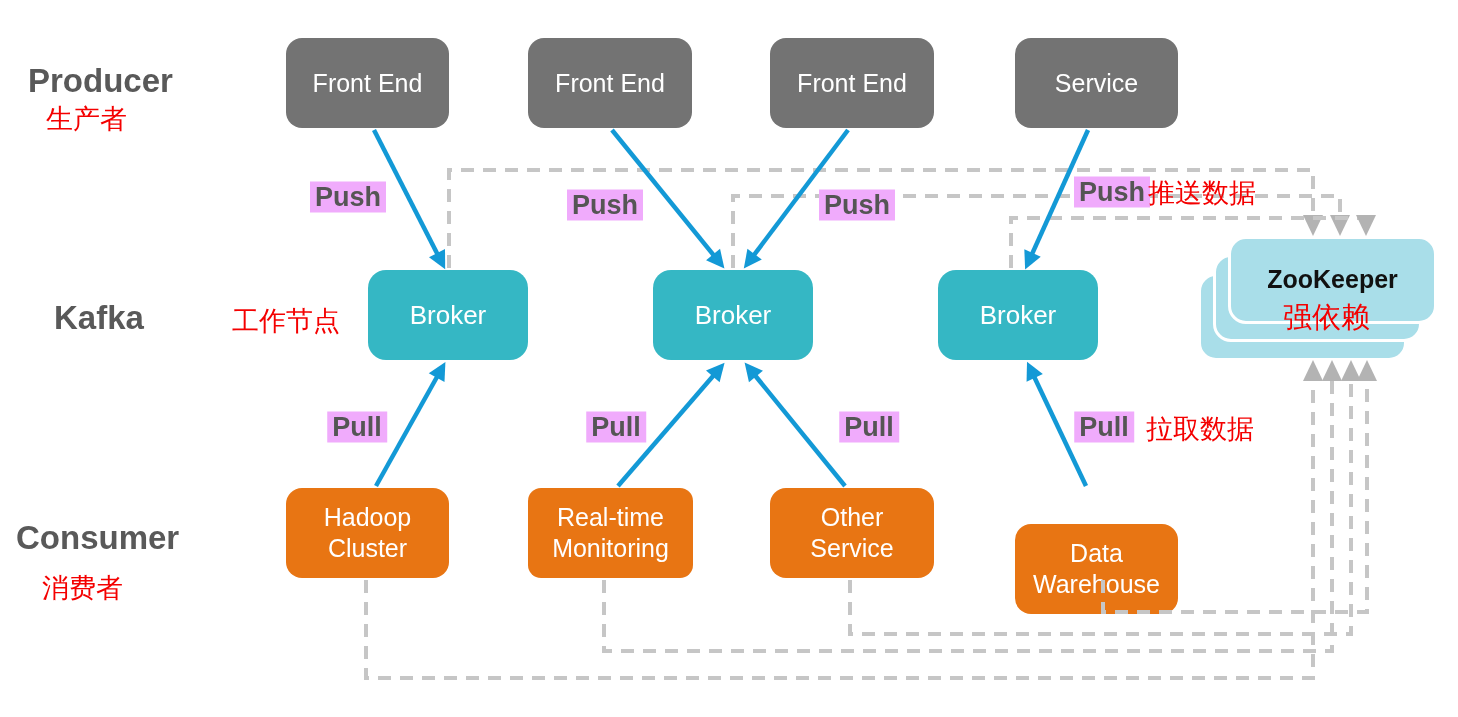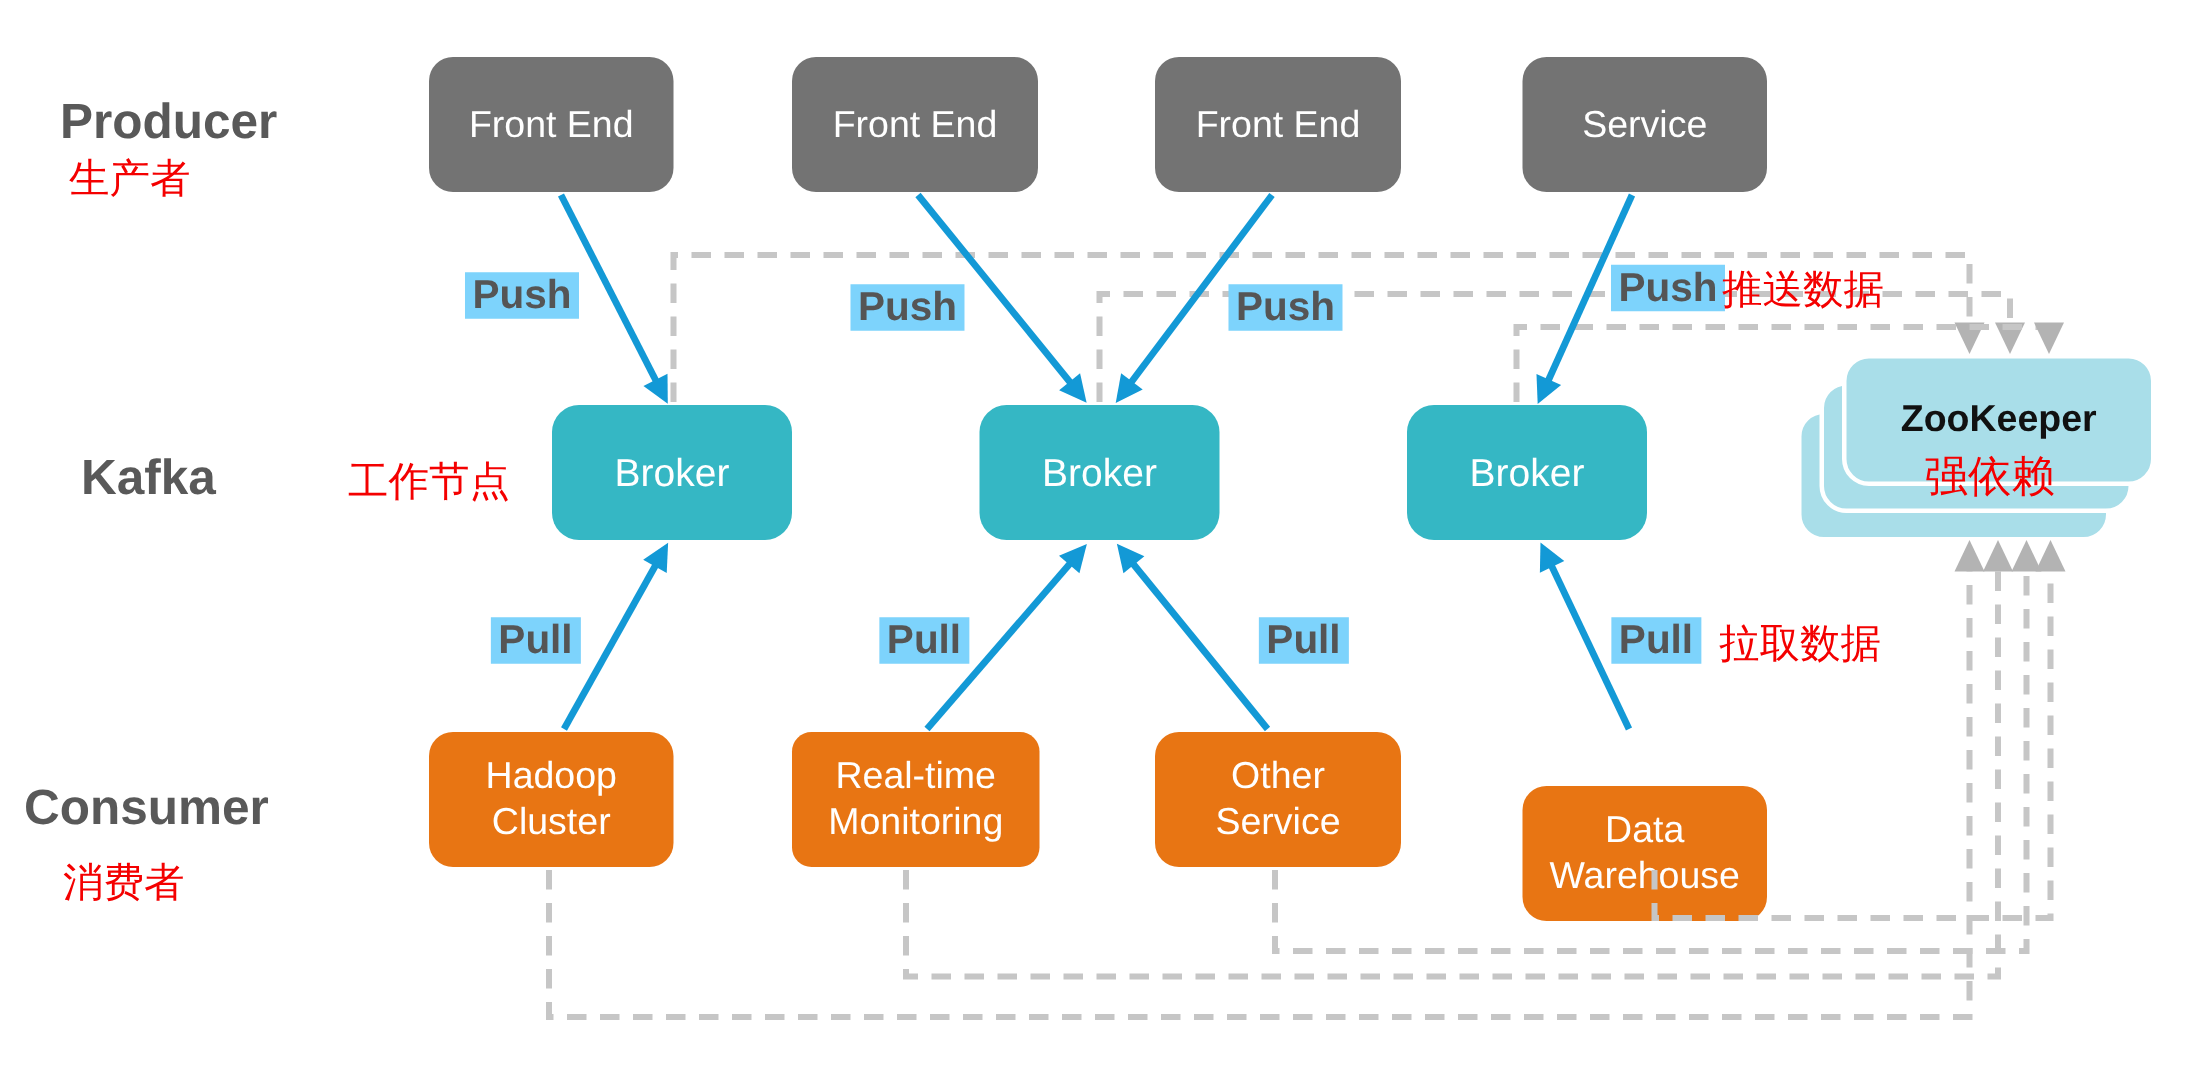--- a/index.html
+++ b/index.html
@@ -30,21 +30,21 @@
     position:absolute;z-index:4;
     color:#595959;font-weight:bold;font-size:33px;
   }
   .row-zh{
     position:absolute;z-index:4;
     color:#F40000;font-size:27px;
   }
   .edge-label{
     position:absolute;z-index:4;
     color:#555555;font-weight:bold;font-size:27px;
-    background:#7dd3fc;padding:0 5px;
+    background:#f0abfc;padding:0 5px;
     transform:translate(-50%,-50%);
   }
   .edge-label-zh{
     position:absolute;z-index:4;
     color:#F40000;font-size:27px;
     transform:translate(0,-50%);
     white-space:nowrap;
   }
   .zk-title{
     position:absolute;z-index:4;
@@ -94,21 +94,21 @@
     </g>
 
     <g stroke="#1399D6" stroke-width="4.5" fill="none">
       <path d="M376,486 L442,368" marker-end="url(#arrBlue)"></path>
       <path d="M618,486 L720,368" marker-end="url(#arrBlue)"></path>
       <path d="M845,486 L749,368" marker-end="url(#arrBlue)"></path>
       <path d="M1086,486 L1030,368" marker-end="url(#arrBlue)"></path>
     </g>
   </svg>
 
-  <div class="row-en" style="left:28px;top:62px;margin-left:12px;">Producer</div>
+  <div class="row-en" style="left:28px;top:62px;">Producer</div>
   <div class="row-zh" style="left:46px;top:101px;">生产者</div>
   <div class="row-en" style="left:54px;top:299px;">Kafka</div>
   <div class="row-zh" style="left:232px;top:303px;">工作节点</div>
   <div class="row-en" style="left:16px;top:519px;">Consumer</div>
   <div class="row-zh" style="left:42px;top:570px;">消费者</div>
 
   <div class="node producer-node" style="left:286px;top:38px;width:163px;height:90px;">Front End</div>
   <div class="node producer-node" style="left:528px;top:38px;width:164px;height:90px;">Front End</div>
   <div class="node producer-node" style="left:770px;top:38px;width:164px;height:90px;">Front End</div>
   <div class="node producer-node" style="left:1015px;top:38px;width:163px;height:90px;">Service</div>

